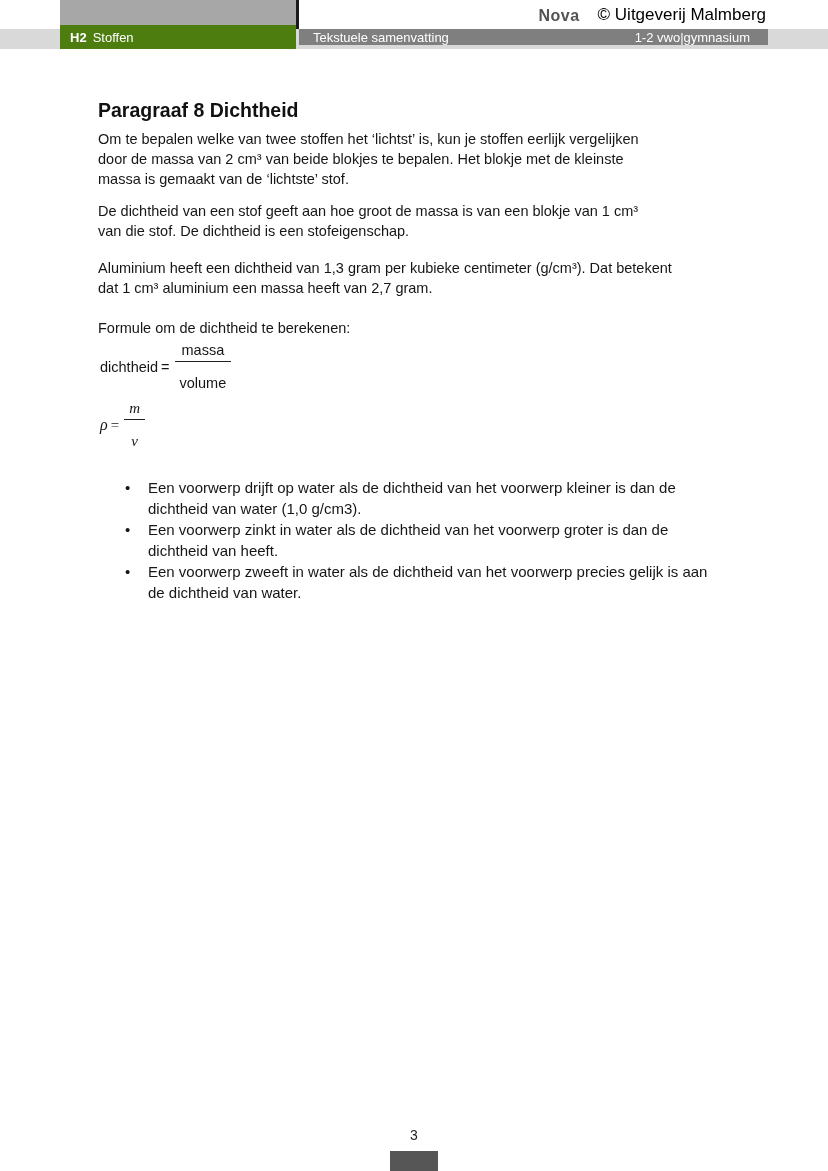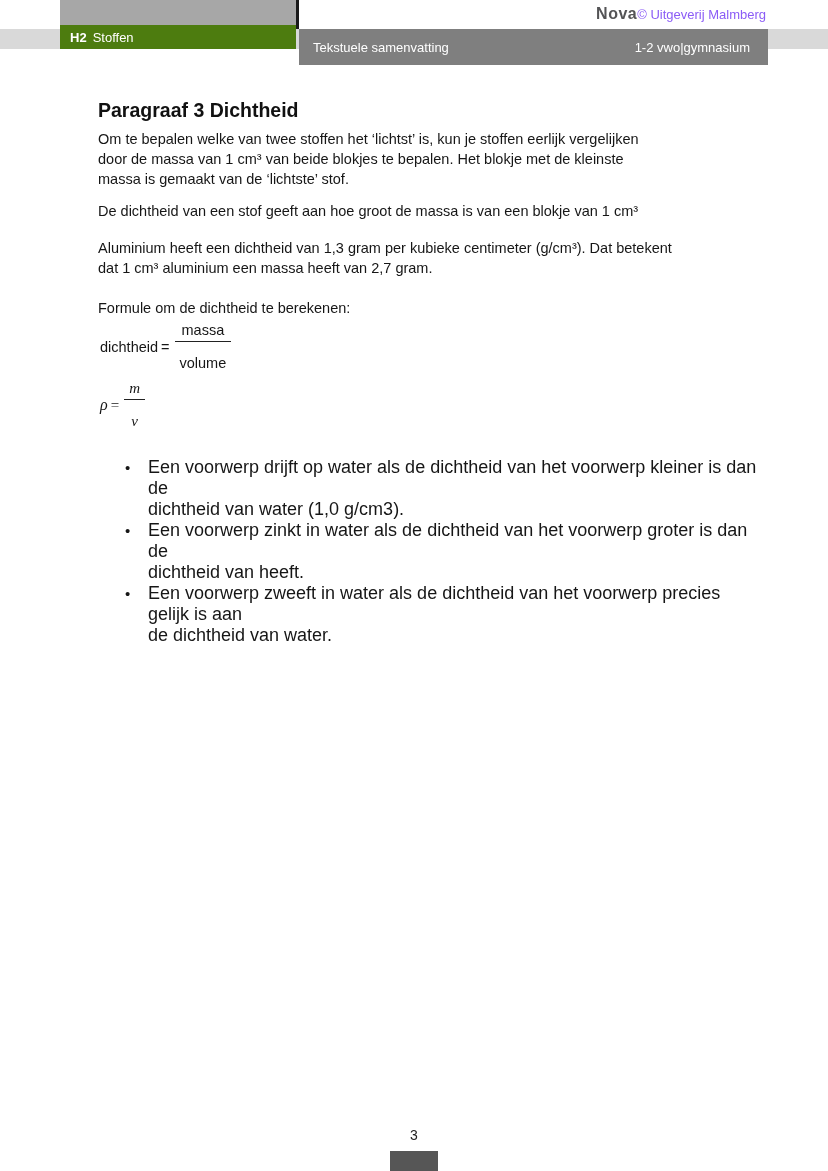--- a/index.html
+++ b/index.html
@@ -14,30 +14,30 @@
   .chapter-tab-block { position:absolute; left:60px; top:0; width:236px; height:25px; }
   .header-divider    { position:absolute; left:296px; top:0; width:3px; height:49px; }
   .header-strip      { position:absolute; left:0; top:29px; width:828px; height:20px; }
   .chapter-bar {
     position:absolute; left:60px; top:25px; width:236px; height:24px;
     color:#ffffff; font-size:13px; display:flex; align-items:center;
     padding-left:10px; gap:6px;
   }
   .chapter-bar .code { font-weight:bold; }
   .doc-bar {
-    position:absolute; left:299px; top:29px; width:469px; height:36px;
+    position:absolute; left:299px; top:29px; width:469px; height:16px;
     color:#ffffff; font-size:13px; display:flex; align-items:center;
     justify-content:space-between; padding:0 18px 0 14px;
   }
   .brand-row {
     position:absolute; top:5px; left:0; width:766px;
-    display:flex; justify-content:flex-end; align-items:center; 
+    display:flex; justify-content:flex-end; align-items:flex-end; gap:18px;
   }
   .brand { font-size:16px; font-weight:bold; color:#545456; letter-spacing:0.5px; }
-  .publisher { font-size:13px; color:#8b5cf6; }
+  .publisher { font-size:17px; color:#000000; }
 
   
   .content { position:absolute; left:98px; top:99px; width:662px; }
   .page-title { font-size:19.5px; font-weight:bold; color:#111111; margin-bottom:7px; }
   .para { font-size:14.5px; line-height:20px; }
   .para.p0 { margin-bottom:12px; }
   .para.p1 { margin-bottom:17px; }
   .para.p2 { margin-bottom:20px; }
   .formula-intro { font-size:14.5px; line-height:20px; }
   .formula { display:flex; align-items:center; font-size:14.5px; margin-top:3px; }
@@ -48,21 +48,21 @@
   .frac .den { padding:0 5px; line-height:19px;margin-top:12px; }
   .formula.symbols {
     font-family:"Liberation Serif", serif; font-style:italic;
     font-size:15px; margin-top:6px;
   }
   .formula.symbols .lhs { font-size:16px; }
   .formula.symbols .eq  { font-style:normal; }
   .rules-list { list-style:none; margin-top:26px; }
   .rules-list li {
     position:relative; padding-left:50px;
-    font-size:18px; line-height:21px;
+    font-size:15px; line-height:21px;
   }
   .rules-list li::before {
     content:"•"; position:absolute; left:27px; top:0;
     font-size:15px;
   }
 
   
   .page-number {
     position:absolute; top:1127px; left:0; width:828px;
     text-align:center; font-size:14px; color:#222222;
@@ -87,30 +87,31 @@
     <span class="code">H2</span>
     <span>Stoffen</span>
   </div>
 
   <div class="doc-bar" style="background: rgb(127, 127, 127);">
     <span>Tekstuele samenvatting</span>
     <span>1-2 vwo|gymnasium</span>
   </div>
 
   <div class="content">
-    <div class="page-title">Paragraaf 3 Dichtheid</div>
+    <div class="page-title">Paragraaf 8 Dichtheid</div>
 
     <div class="para p0">
       <div>Om te bepalen welke van twee stoffen het ‘lichtst’ is, kun je stoffen eerlijk vergelijken</div>
-      <div>door de massa van 1 cm³ van beide blokjes te bepalen. Het blokje met de kleinste</div>
+      <div>door de massa van 2 cm³ van beide blokjes te bepalen. Het blokje met de kleinste</div>
       <div>massa is gemaakt van de ‘lichtste’ stof.</div>
     </div>
 
     <div class="para p1">
       <div>De dichtheid van een stof geeft aan hoe groot de massa is van een blokje van 1 cm³</div>
+      <div>van die stof. De dichtheid is een stofeigenschap.</div>
     </div>
 
     <div class="para p2">
       <div>Aluminium heeft een dichtheid van 1,3 gram per kubieke centimeter (g/cm³). Dat betekent</div>
       <div>dat 1 cm³ aluminium een massa heeft van 2,7 gram.</div>
     </div>
 
     <div class="formula-intro">Formule om de dichtheid te berekenen:</div>
 
     <div class="formula words">

